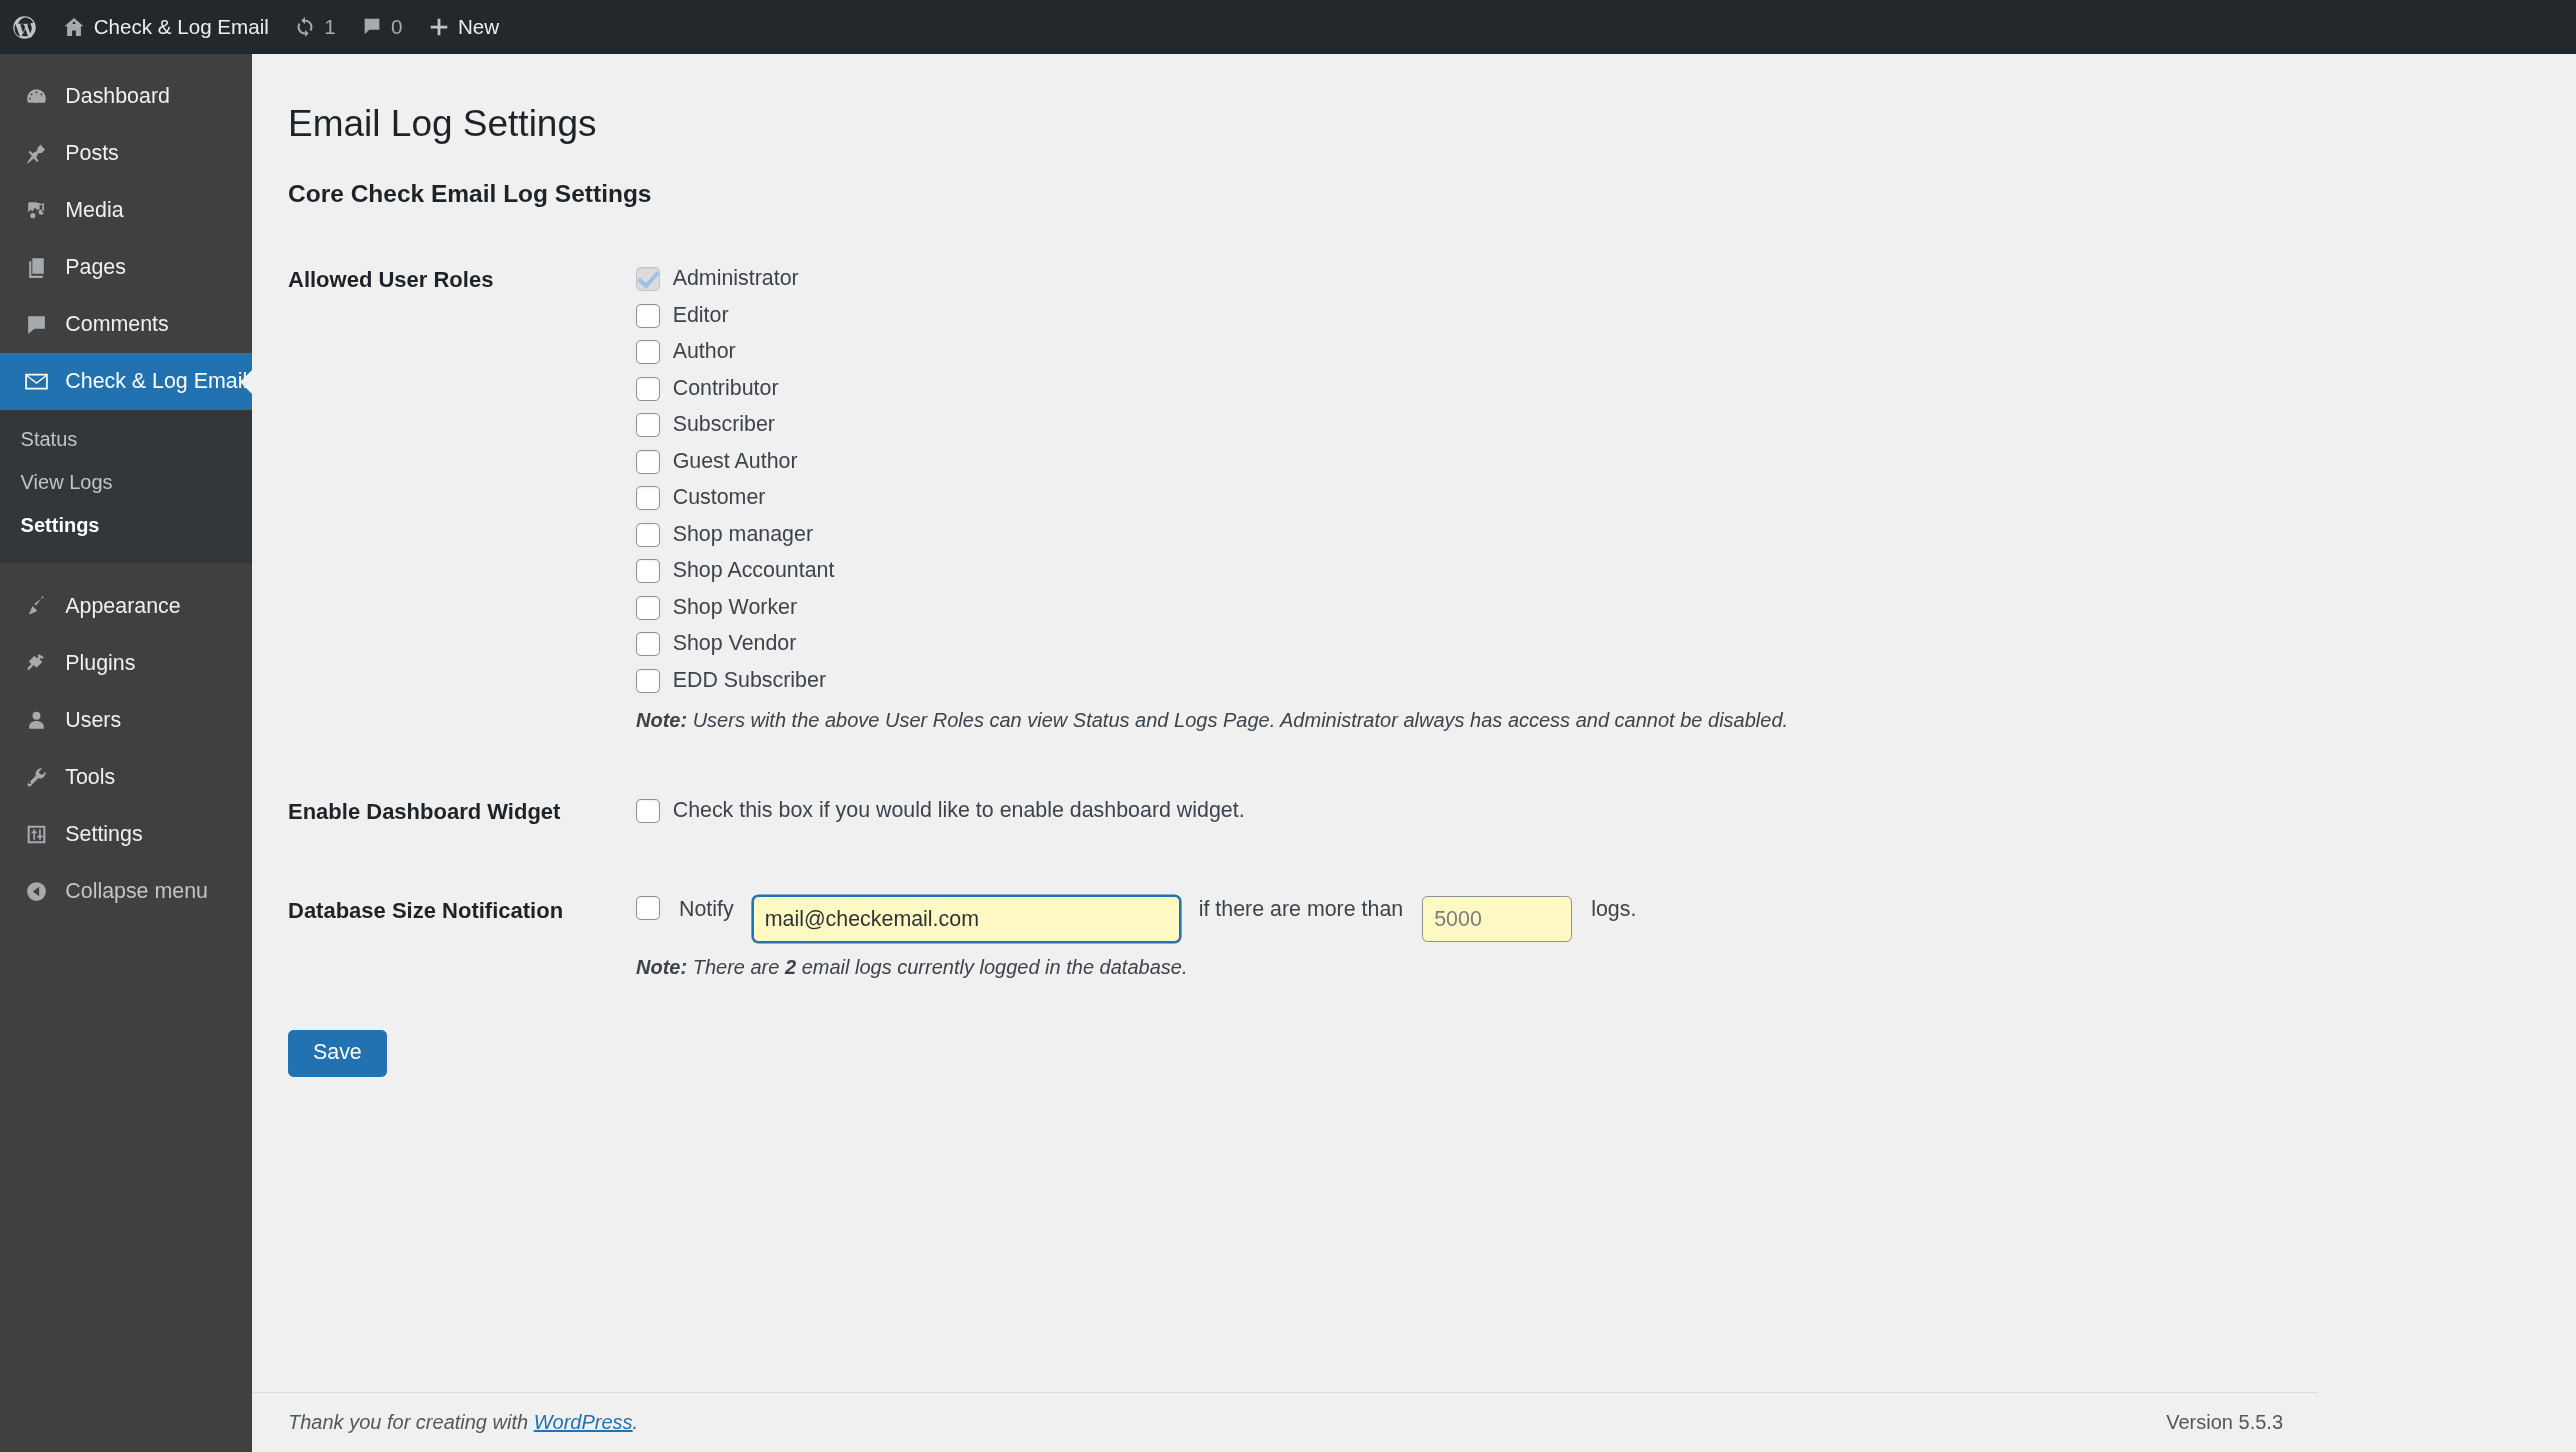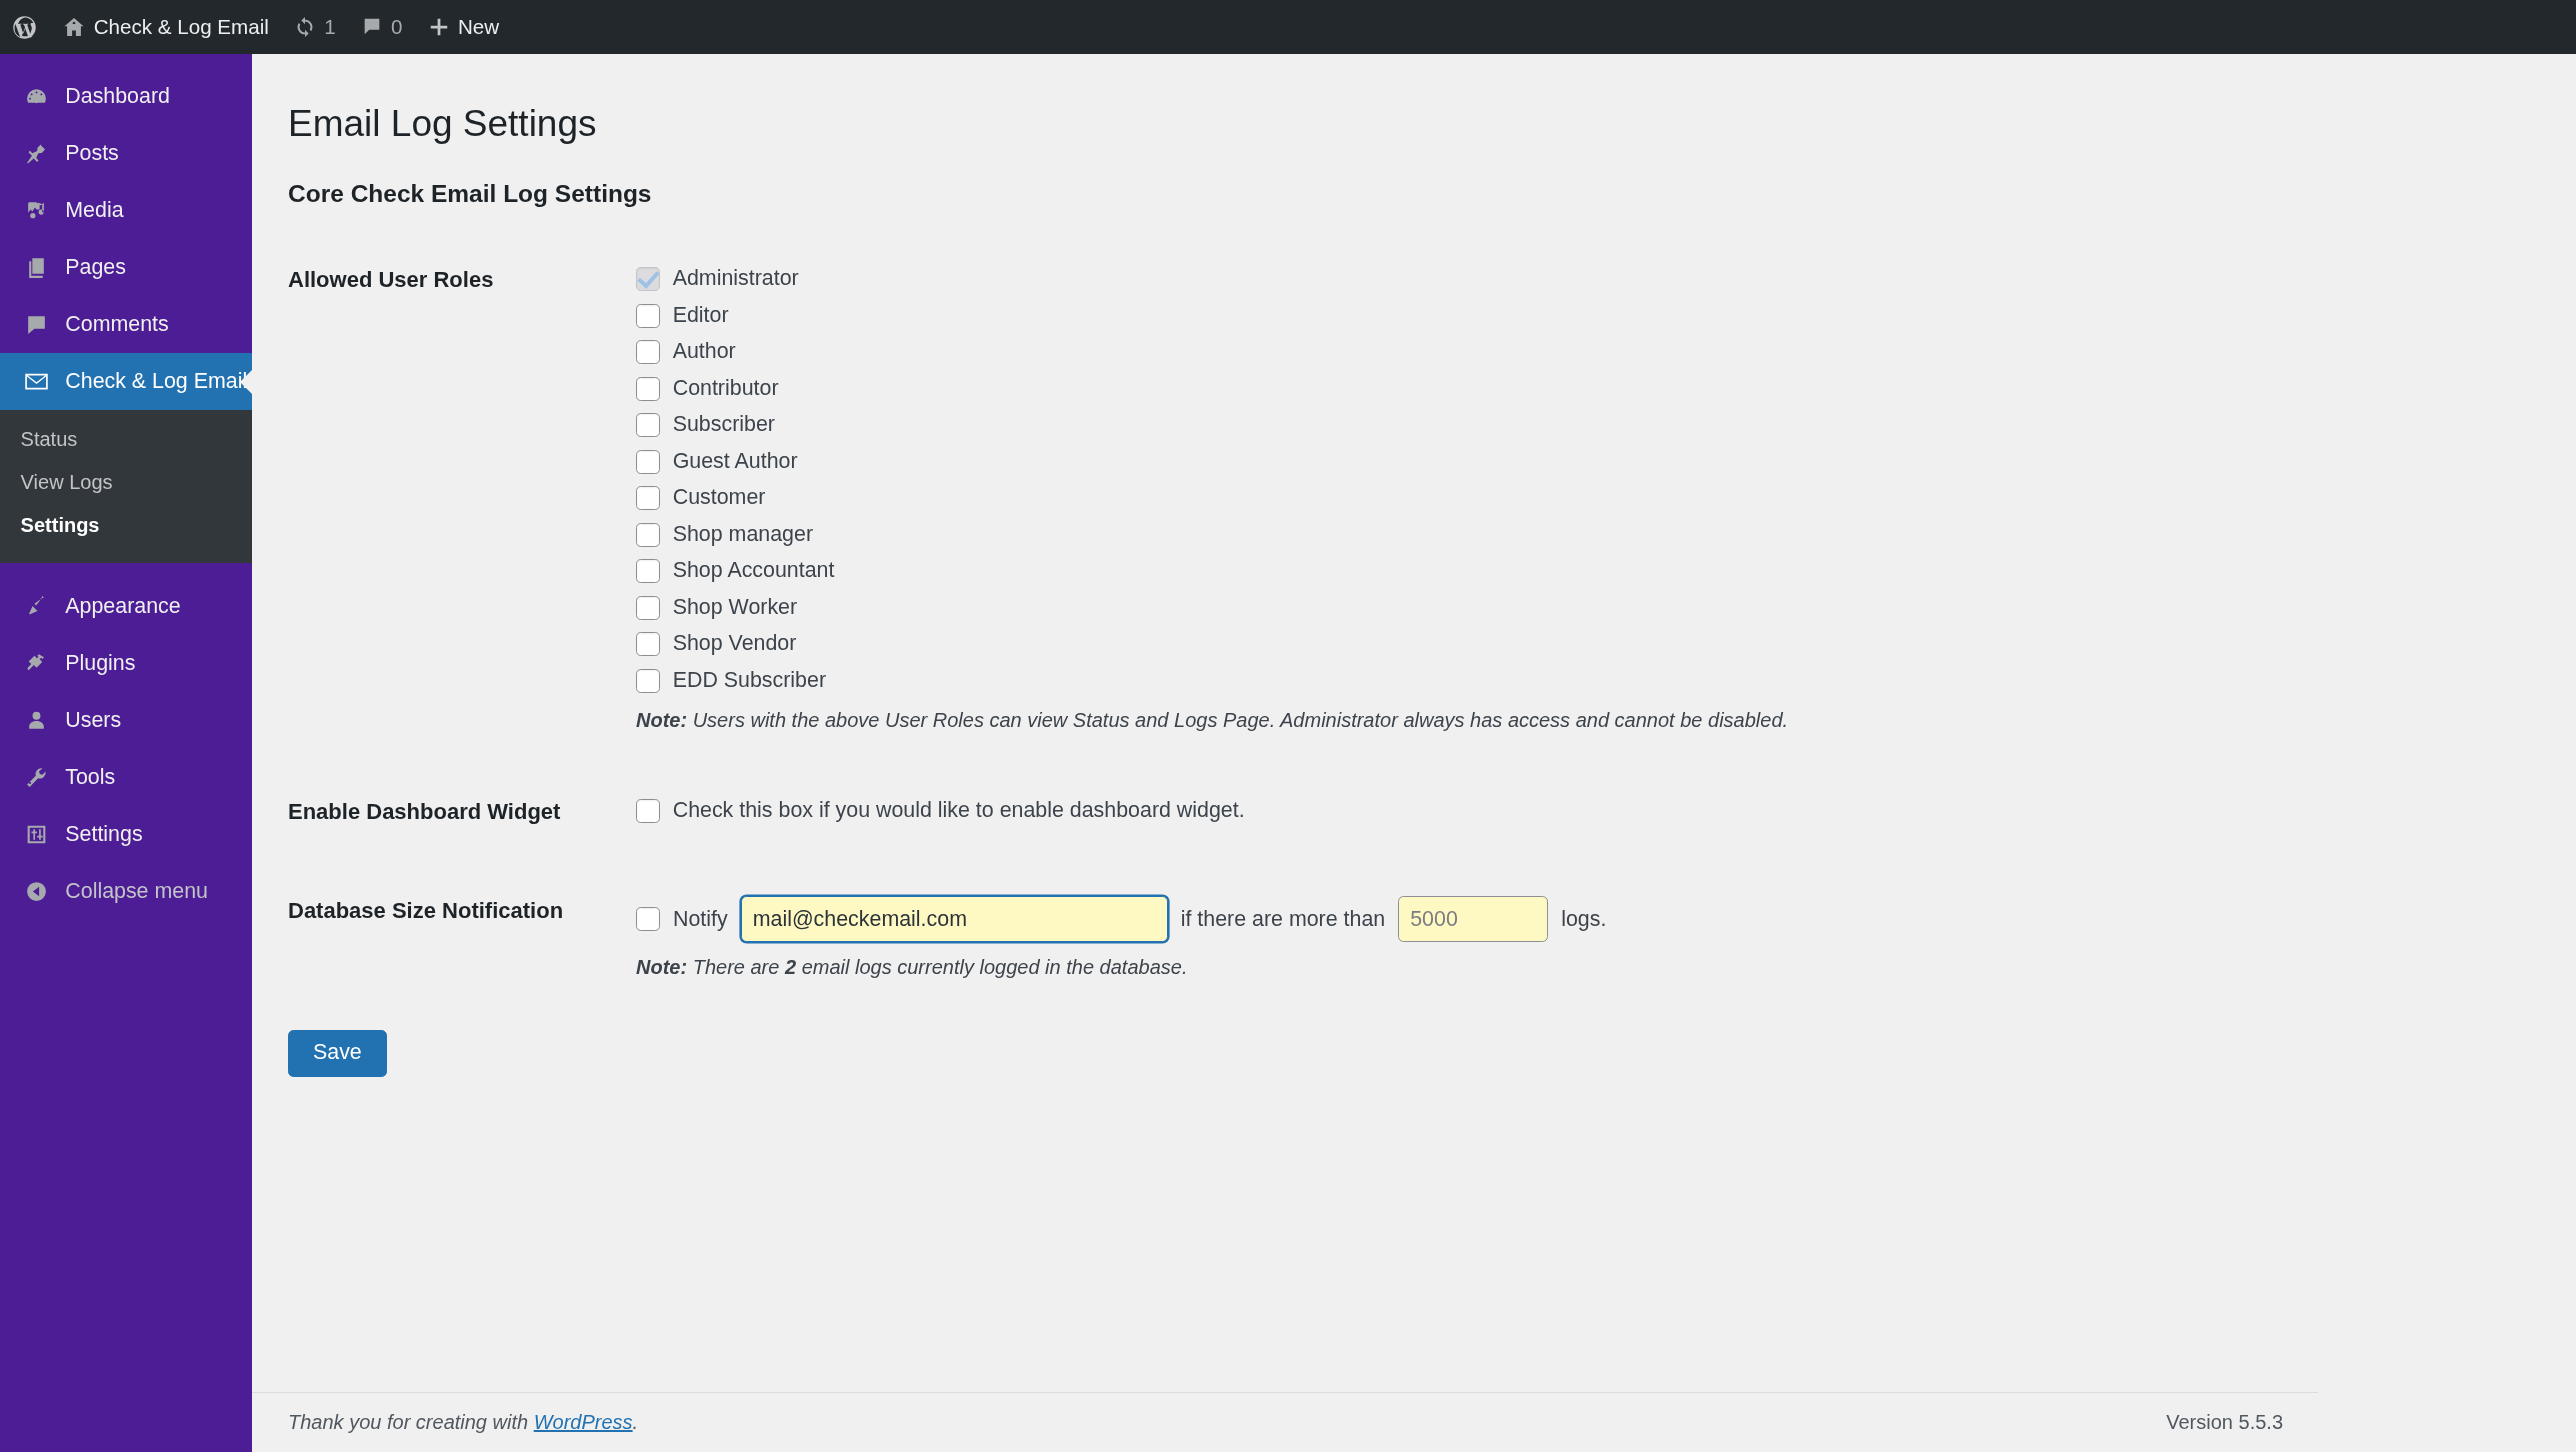--- a/index.html
+++ b/index.html
@@ -26,21 +26,21 @@
     white-space:nowrap;
   }
   .ab-item .ab-label { color:#eceff1; }
   .ab-item .ab-count { color:#a7aaad; }
   .ab-logo { padding-left:11px; padding-right:11px; }
   .ab-icon svg { display:block; }
 
   
   #adminmenu {
     position:absolute; top:54px; left:0; width:252px; height:1399px;
-    background:#4c1d95; z-index:40;
+    background:#404040; z-index:40;
   }
   .menu-item {
     display:flex; align-items:center; gap:12.7px;
     height:57px; padding-left:20.6px; position:relative;
     color:#f0f0f1; font-size:21.4px; cursor:pointer;
   }
   .menu-item .mi-icon { width:32px; height:32px; display:flex; align-items:center; justify-content:center; }
   .menu-item .mi-icon svg { fill:#a7aaad; display:block; }
   .menu-item.current { background:#2271b1; color:#fff; }
   .menu-item.current .mi-icon svg { fill:#fff; }
@@ -100,21 +100,21 @@
 
   .cb-row { display:flex; align-items:center; gap:12.7px; margin-bottom:8px; }
   .cb-row .cb-label { font-size:21.4px; color:#3c434a; }
   .cb-row.tight { margin-bottom:8.7px; }
 
   .note {
     font-style:italic; font-size:20px; color:#3c434a; margin-top:12px;
   }
   .note b { font-style:italic; font-weight:bold; }
 
-  .inline-row { display:flex; align-items:center; gap:13px; flex-wrap:nowrap; }
+  .inline-row { display:flex; gap:19px; flex-wrap:nowrap; }
   .inline-row .txt { font-size:21.4px; color:#3c434a; }
 
   input.text {
     font-family:"Liberation Sans", sans-serif;
     font-size:21.4px; color:#2c3338;
     border:1.6px solid #8c8f94; border-radius:5.5px;
     background:#fef9c3; padding:6.3px 11px; height:46px;
     box-shadow:0 0 0 transparent;
   }
   input.text.email { width:427px; border-color:#2271b1; box-shadow:0 0 0 1.6px #2271b1; }

